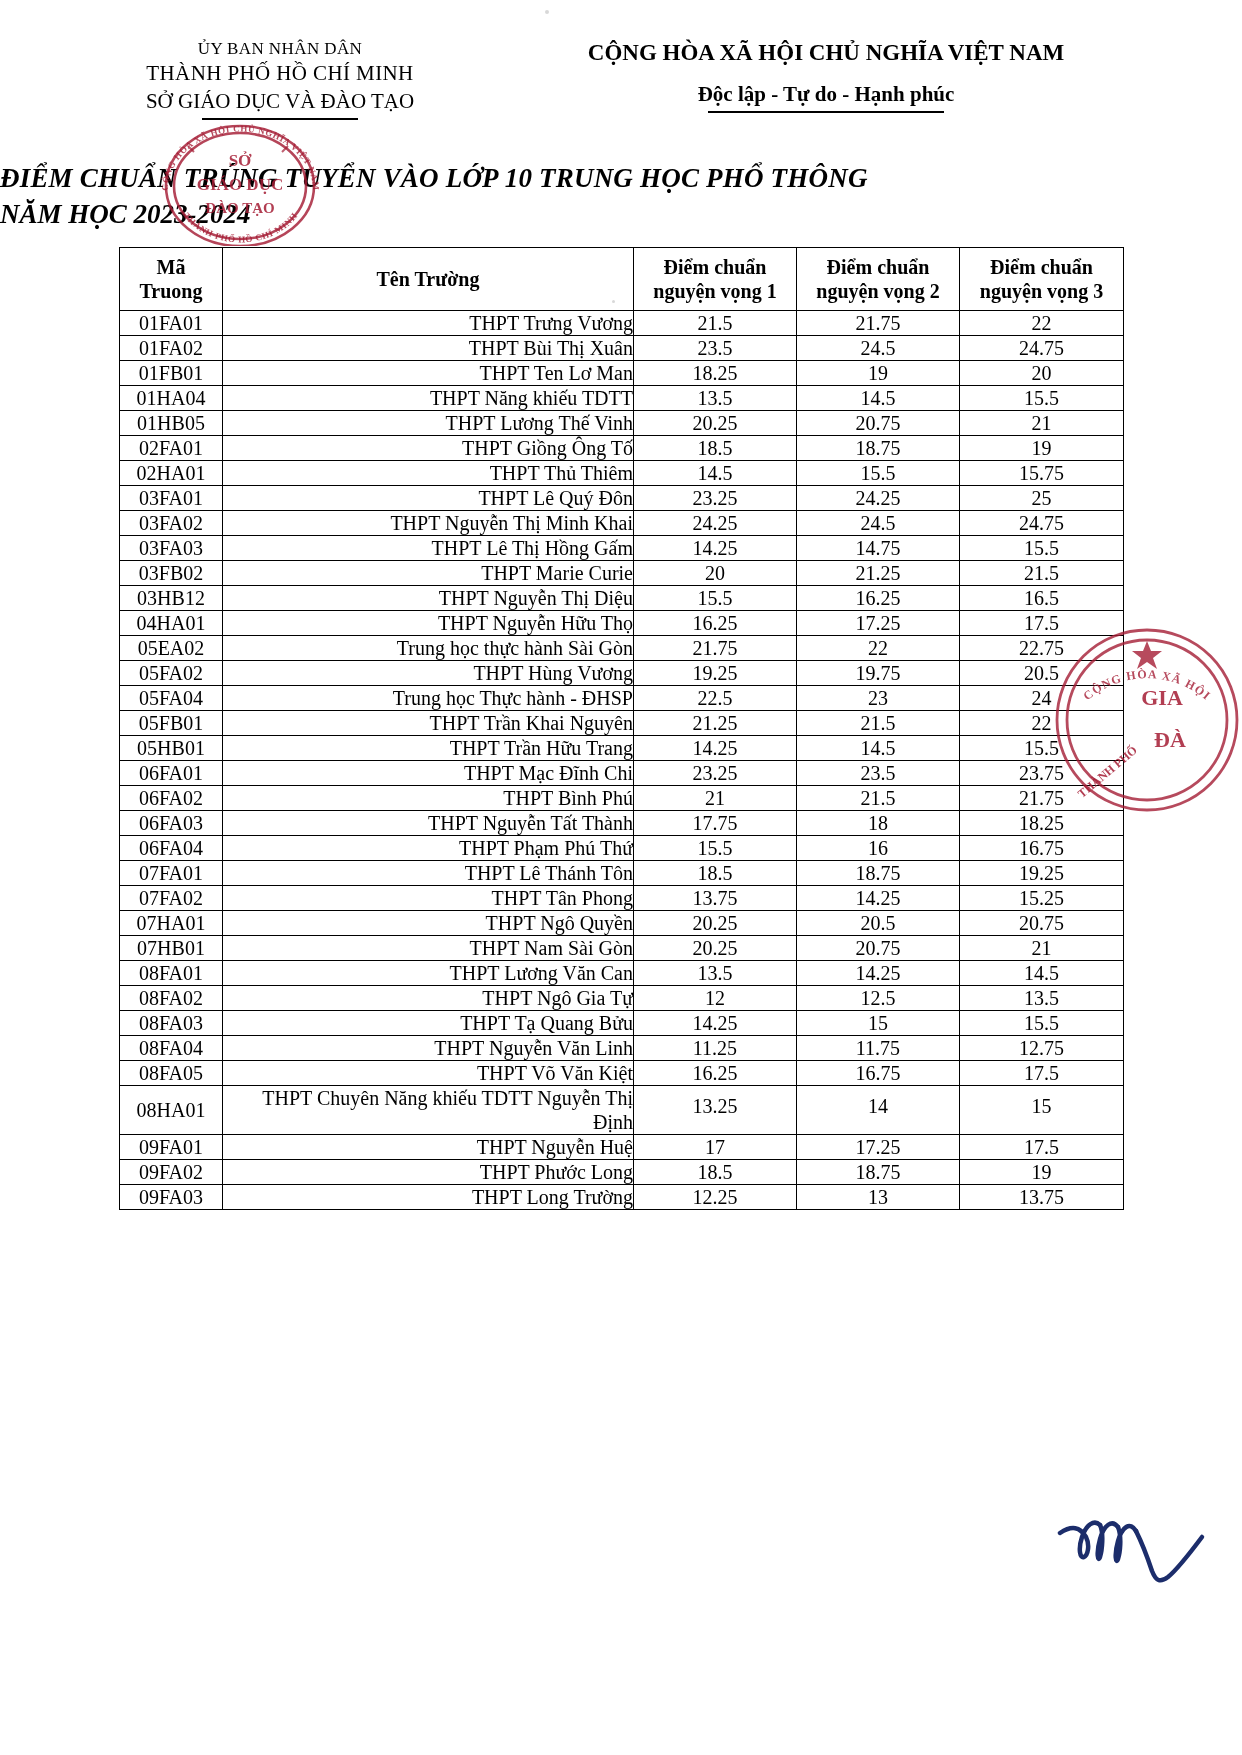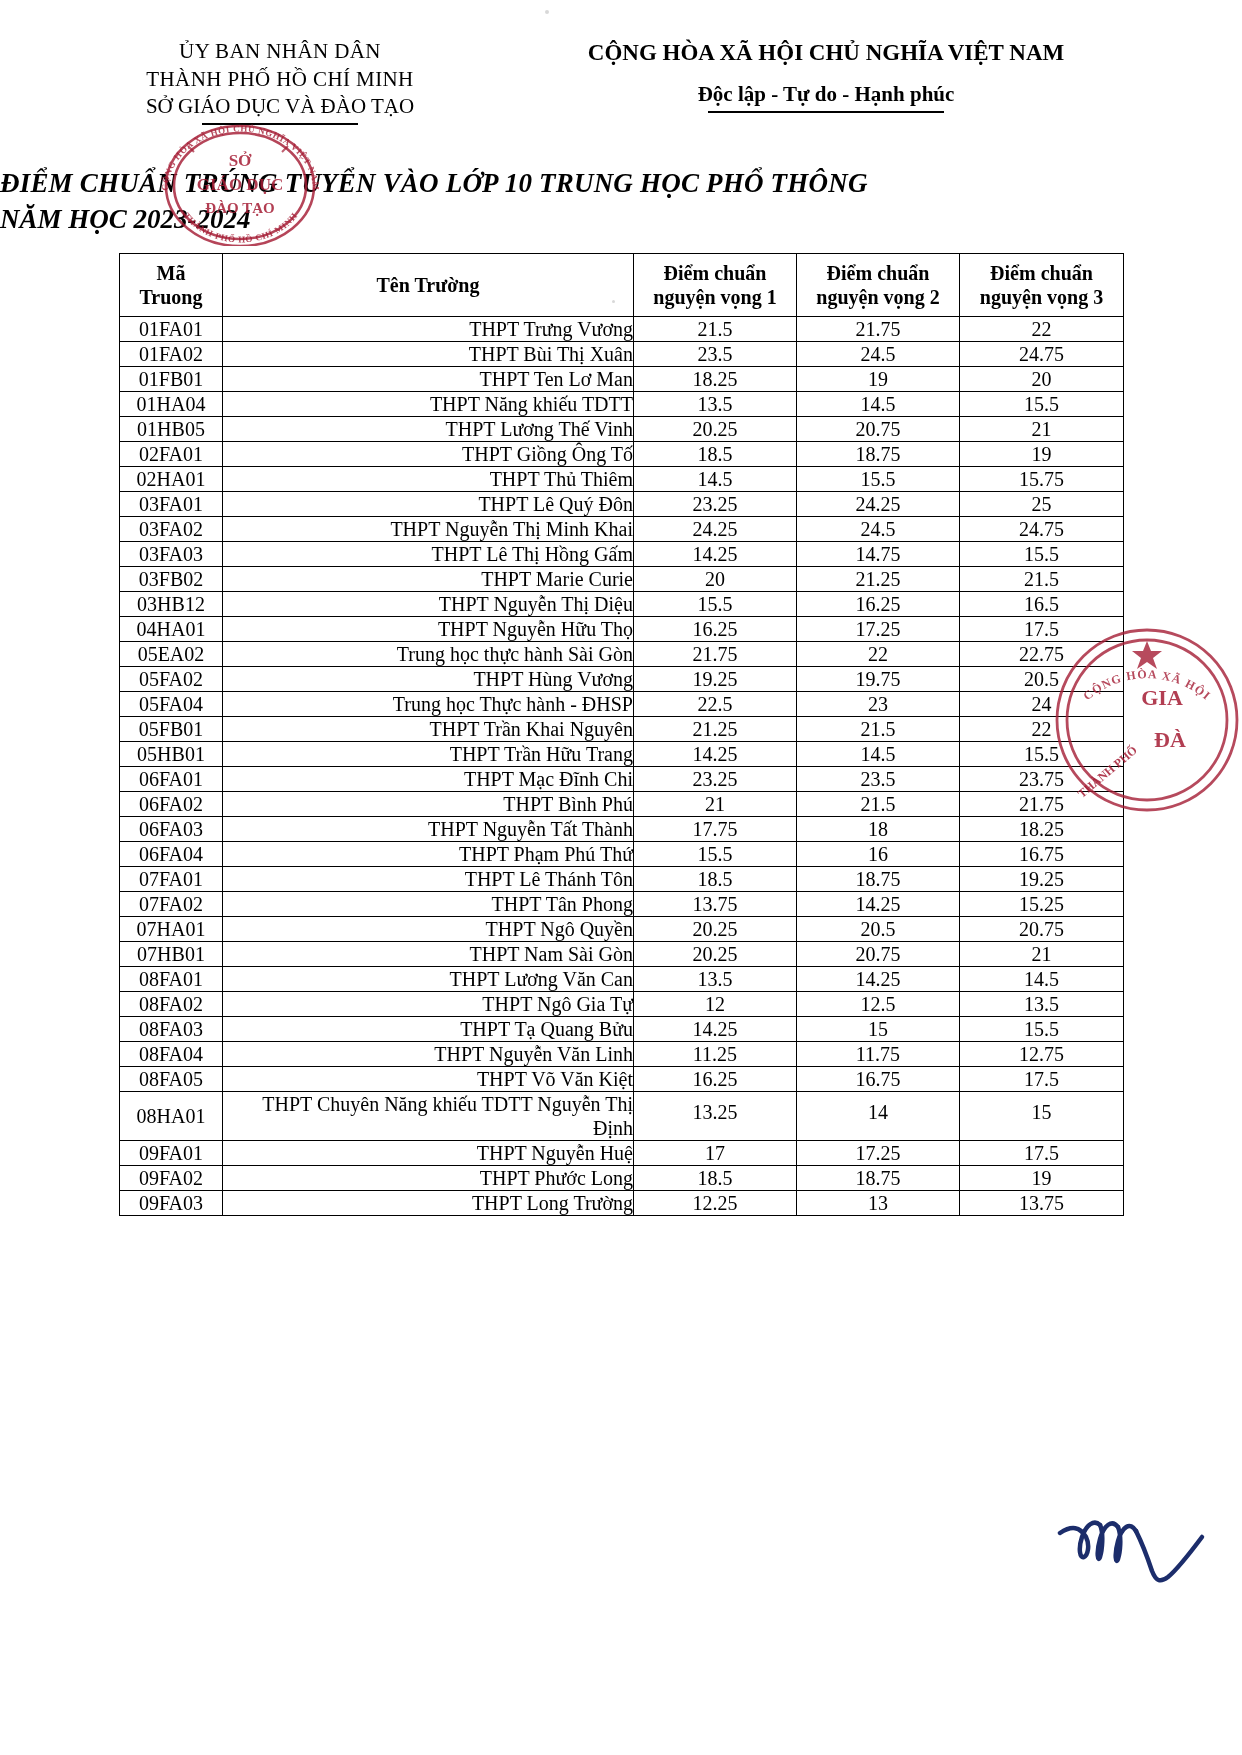--- a/index.html
+++ b/index.html
@@ -38,21 +38,21 @@
     padding-left: 40px;
     box-sizing: border-box;
   }
   .lh-right {
     flex: 1;
     text-align: center;
     padding-right: 110px;
     box-sizing: border-box;
   }
   .lh-line1 {
-    font-size: 21px;
+    font-size: 17px;
     letter-spacing: 0.4px;
     line-height: 1.32;
     white-space: nowrap;
   }
   .lh-line2 {
     font-size: 21px;
     letter-spacing: 0.4px;
     line-height: 1.32;
     white-space: nowrap;
   }

